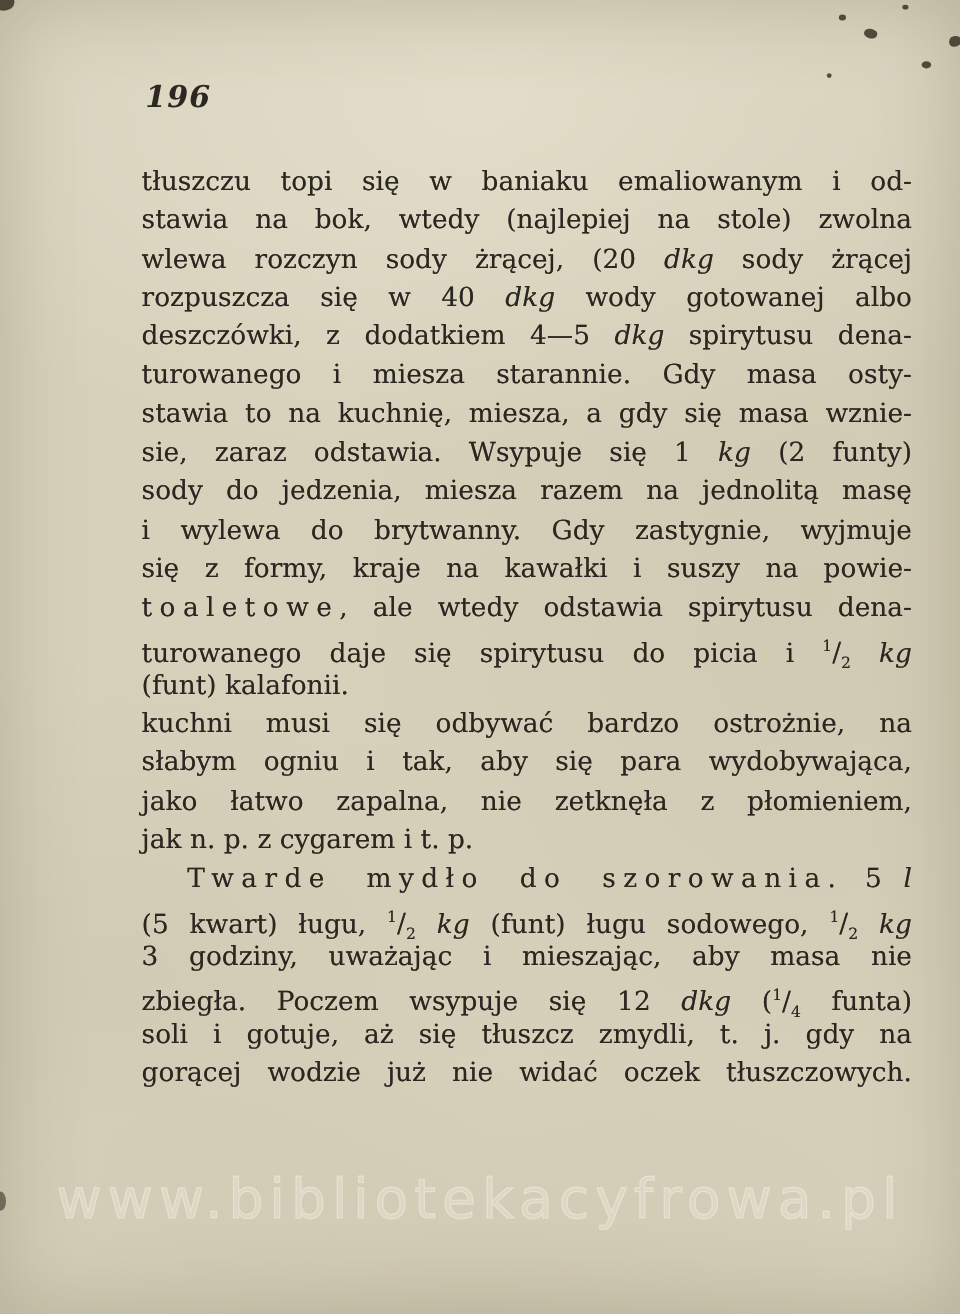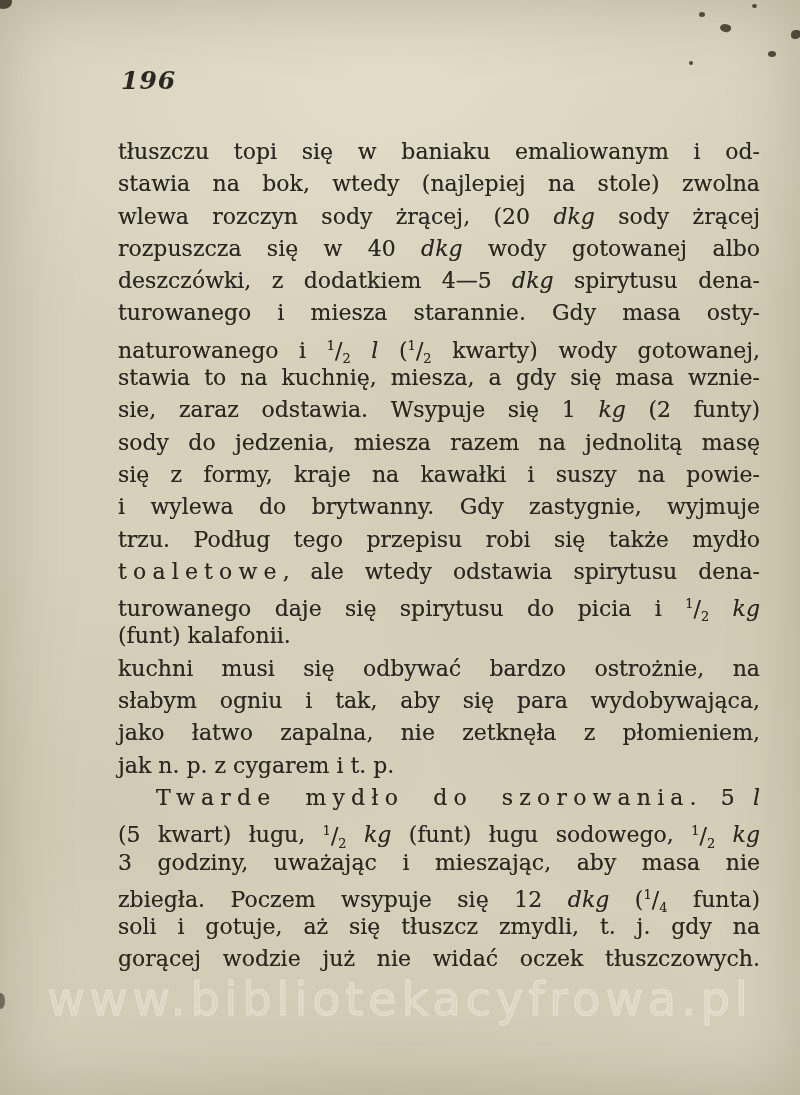--- a/index.html
+++ b/index.html
@@ -90,27 +90,25 @@
 
 <div class="page">
   <div class="page-number">196</div>
   <div class="body-text">
       <div class="line"><span>tłuszczu topi się w baniaku emaliowanym i od-</span></div>
       <div class="line"><span>stawia na bok, wtedy (najlepiej na stole) zwolna</span></div>
       <div class="line"><span>wlewa rozczyn sody żrącej, (20 </span><span class="it">dkg</span><span> sody żrącej</span></div>
       <div class="line"><span>rozpuszcza się w 40 </span><span class="it">dkg</span><span> wody gotowanej albo</span></div>
       <div class="line"><span>deszczówki, z dodatkiem 4—5 </span><span class="it">dkg</span><span> spirytusu dena-</span></div>
       <div class="line"><span>turowanego i miesza starannie. Gdy masa osty-</span></div>
-      <div class="line"><span>naturowanego i </span><span class="frac"><sup>1</sup>/<sub>2</sub></span><span> </span><span class="it">l</span><span> (</span><span class="frac"><sup>1</sup>/<sub>2</sub></span><span> kwarty) wody gotowanej,</span></div>
       <div class="line"><span>stawia to na kuchnię, miesza, a gdy się masa wznie-</span></div>
       <div class="line"><span>sie, zaraz odstawia. Wsypuje się 1 </span><span class="it">kg</span><span> (2 funty)</span></div>
       <div class="line"><span>sody do jedzenia, miesza razem na jednolitą masę</span></div>
+      <div class="line"><span>i wylewa do brytwanny. Gdy zastygnie, wyjmuje</span></div>
       <div class="line"><span>się z formy, kraje na kawałki i suszy na powie-</span></div>
-      <div class="line"><span>i wylewa do brytwanny. Gdy zastygnie, wyjmuje</span></div>
-      <div class="line"><span>trzu. Podług tego przepisu robi się także mydło</span></div>
       <div class="line"><span class="sp">toaletowe</span><span>, ale wtedy odstawia spirytusu dena-</span></div>
       <div class="line"><span>turowanego daje się spirytusu do picia i </span><span class="frac"><sup>1</sup>/<sub>2</sub></span><span> </span><span class="it">kg</span></div>
       <div class="line last"><span>(funt) kalafonii.</span></div>
       <div class="line"><span>kuchni musi się odbywać bardzo ostrożnie, na</span></div>
       <div class="line"><span>słabym ogniu i tak, aby się para wydobywająca,</span></div>
       <div class="line"><span>jako łatwo zapalna, nie zetknęła z płomieniem,</span></div>
       <div class="line last"><span>jak n. p. z cygarem i t. p.</span></div>
       <div class="line ind"><span class="sp">Twarde mydło do szorowania.</span><span> 5 </span><span class="it">l</span></div>
       <div class="line"><span>(5 kwart) ługu, </span><span class="frac"><sup>1</sup>/<sub>2</sub></span><span> </span><span class="it">kg</span><span> (funt) ługu sodowego, </span><span class="frac"><sup>1</sup>/<sub>2</sub></span><span> </span><span class="it">kg</span></div>
       <div class="line"><span>3 godziny, uważając i mieszając, aby masa nie</span></div>

